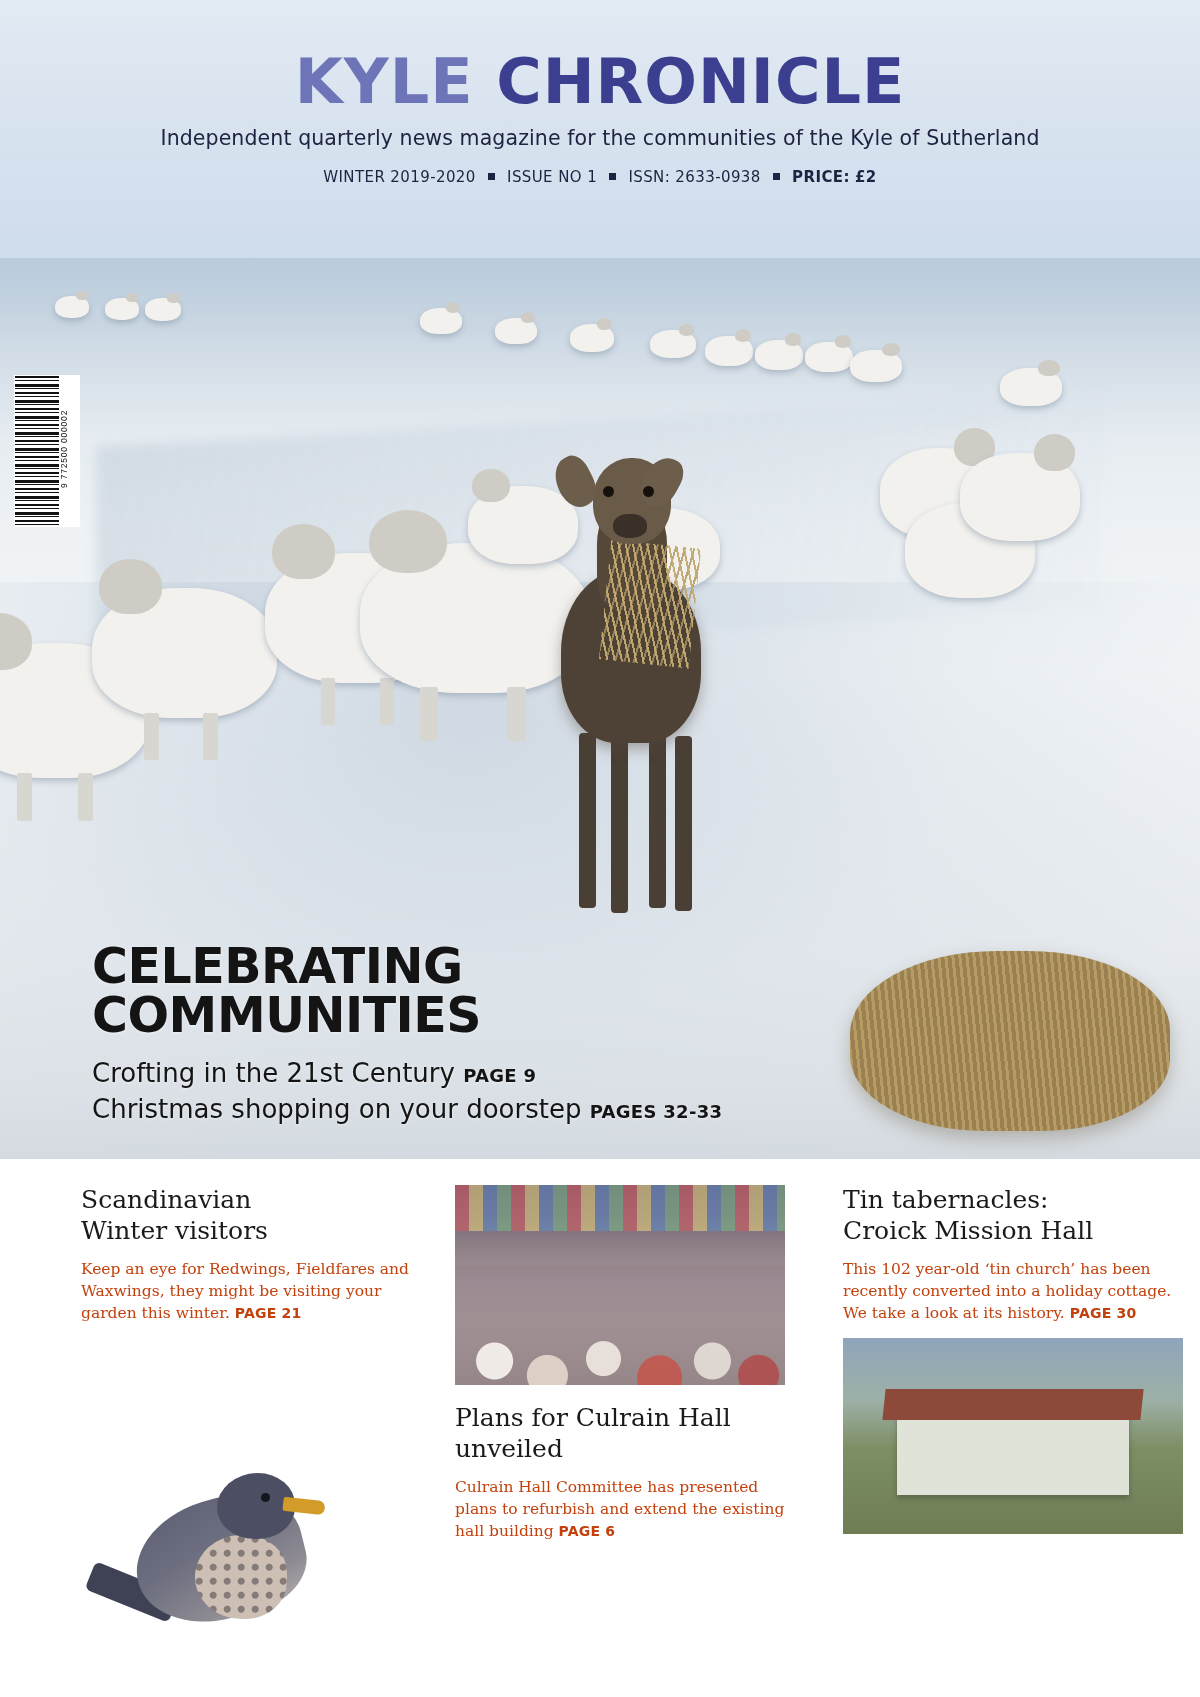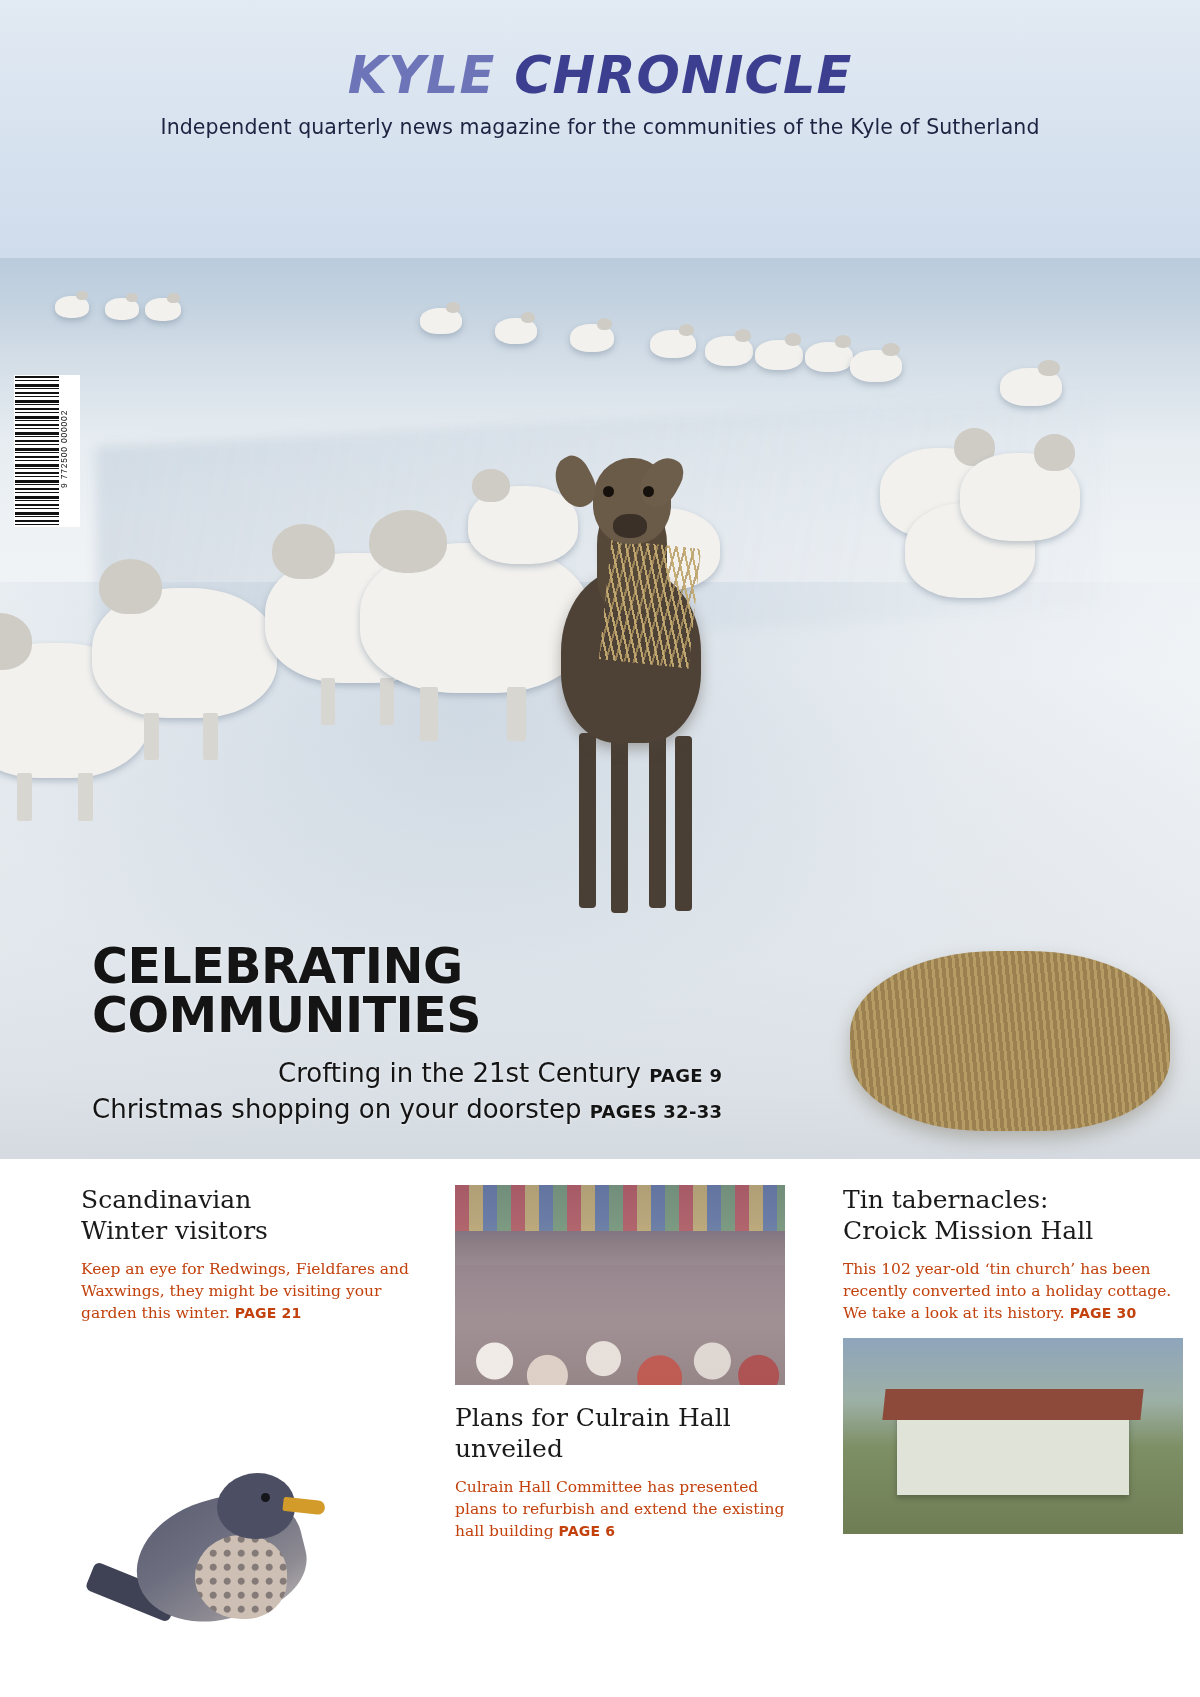--- a/index.html
+++ b/index.html
@@ -27,27 +27,26 @@
     top: 0; left: 0;
     width: 1200px;
     height: 258px;
     background: linear-gradient(180deg, #e2eaf3 0%, #d7e2ef 55%, #cfdcec 100%);
     text-align: center;
     z-index: 5;
   }
   .title {
     margin: 0;
     padding-top: 52px;
-    font-size: 51px;
+    font-size: 62px;
     line-height: 0.96;
     letter-spacing: 1px;
     font-weight: 700;
     color: #3c3f8f;
     font-family: "DejaVu Sans", sans-serif;
-    font-style: italic;
   }
   .title .light { color: #6e74b8; font-weight: 700; }
   .tagline {
     margin: 14px 0 0 0;
     font-size: 20.5px;
     color: #1d2340;
     font-family: "DejaVu Sans", sans-serif;
     letter-spacing: 0.1px;
   }
   .issueline {
@@ -269,21 +268,20 @@
     letter-spacing: -0.5px;
     margin: 0 0 16px 0;
     color: #141414;
   }
   .cover-head .l2 { display: block; }
   .cover-line {
     font-family: "DejaVu Sans", sans-serif;
     font-size: 26px;
     line-height: 1.36;
     color: #141414;
-    text-align: right;
   }
   .cover-line .pg {
     font-size: 18px;
     font-weight: 700;
     letter-spacing: 0.3px;
   }
 
   
   .teasers {
     position: absolute;
@@ -454,20 +452,30 @@
 <body>
 
 <div class="page">
 
   <header class="masthead">
     <h1 class="title">
       <span class="light">KYLE</span>
       <span>CHRONICLE</span>
     </h1>
     <p class="tagline">Independent quarterly news magazine for the communities of the Kyle of Sutherland</p>
+    <p class="issueline">
+      <span>WINTER 2019-2020</span>
+      <span class="sq"></span>
+      <span>ISSUE NO 1</span>
+      <span class="sq"></span>
+      <span>ISSN: 2633-0938</span>
+      <span class="sq"></span>
+      <b>PRICE:</b>
+      <b>£2</b>
+    </p>
   </header>
 
   <div class="cover-photo">
     <div class="snow-sky"></div>
     <div class="track"></div>
     <div class="field-shadow"></div>
 
     <div class="sheep" style="left:55px;  top:38px;  width:34px; height:22px;"></div>
     <div class="sheep" style="left:105px; top:40px;  width:34px; height:22px;"></div>
     <div class="sheep" style="left:145px; top:40px;  width:36px; height:23px;"></div>

